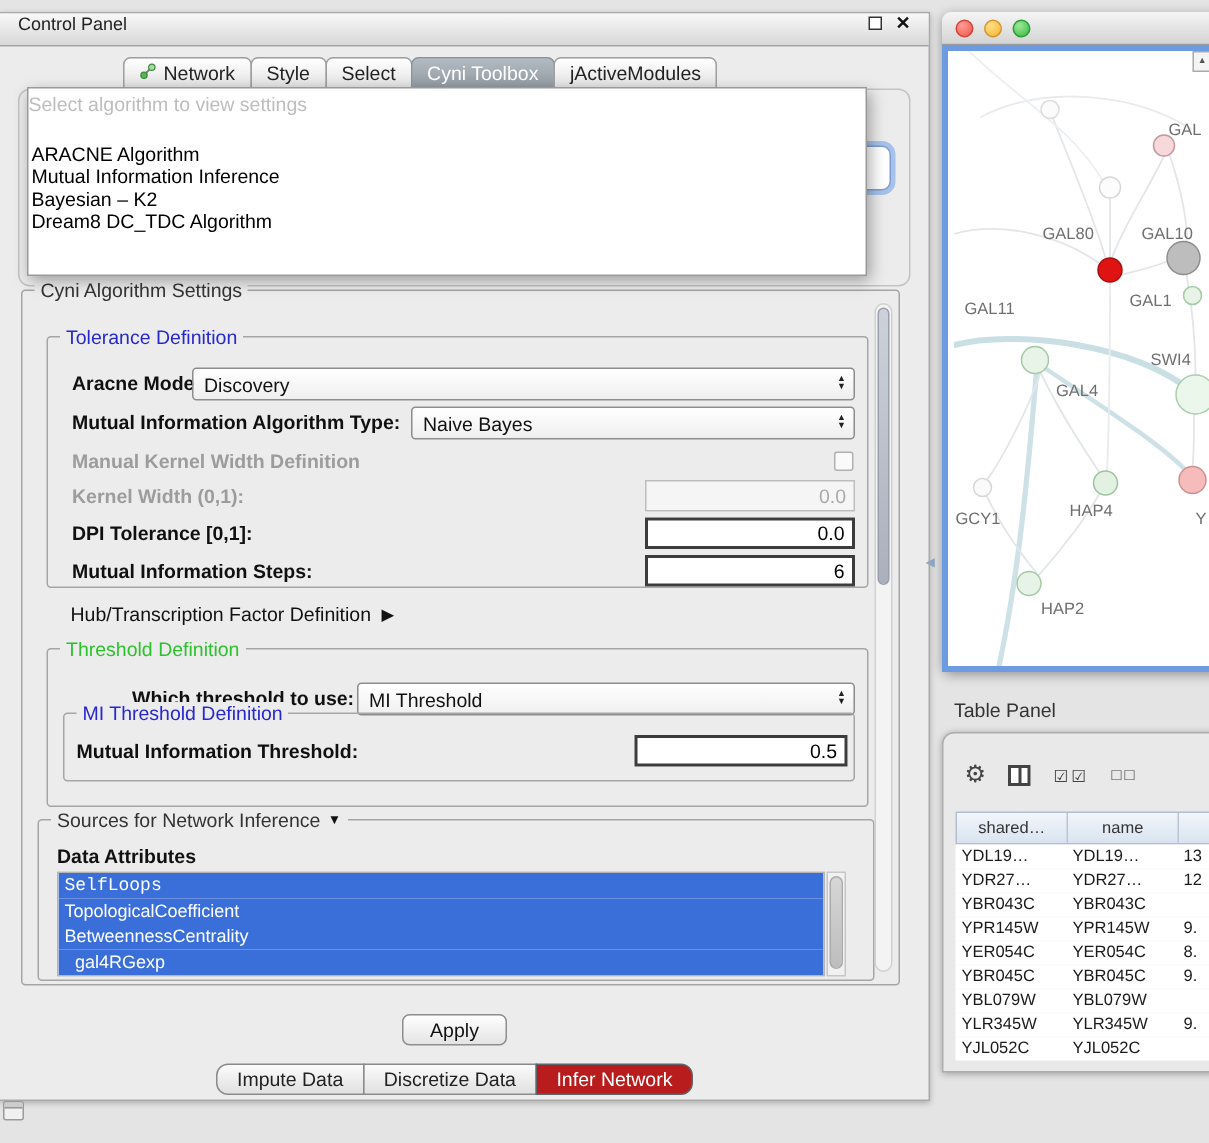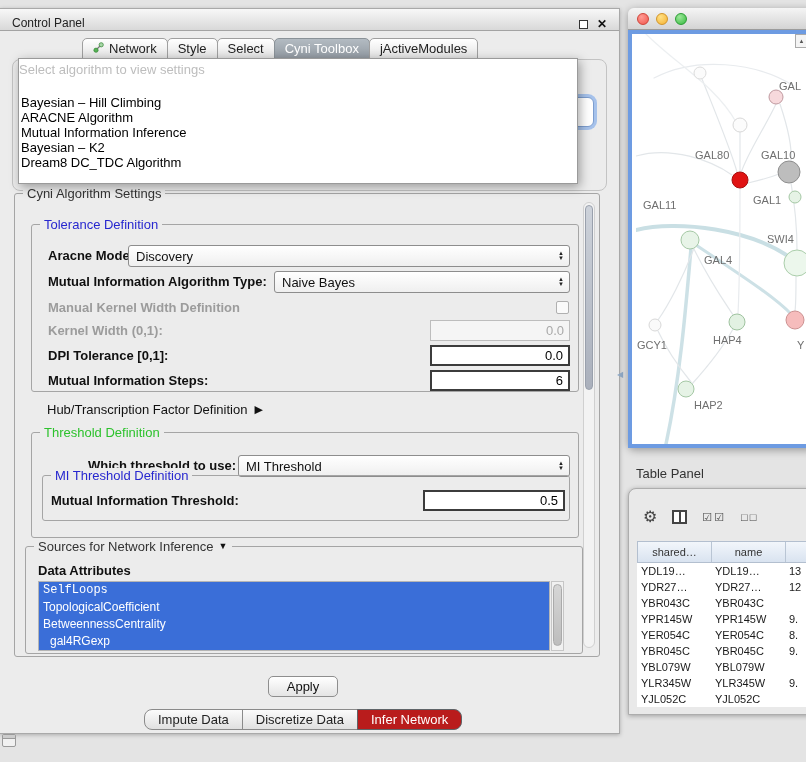--- a/index.html
+++ b/index.html
@@ -1,21 +1,21 @@
 <!DOCTYPE html>
 <html><head>
 <meta charset="utf-8">
 <style>
   *{margin:0;padding:0;box-sizing:border-box}
   body{font-family:"Liberation Sans",sans-serif;background:#d8d8d8}
   .desktop{position:relative;width:806px;height:762px;background:#e4e4e4;overflow:hidden;font-size:13px;color:#111}
 
   
   .cp{position:absolute;left:0;top:8px;width:620px;height:726px;background:#ececec;border:1px solid #a9a9a9;border-left:none;box-shadow:0 1px 4px rgba(0,0,0,.25)}
-  .cp-titlebar{position:absolute;left:0;top:0;right:0;height:22px;background:linear-gradient(#f8f8f8,#d8d8d8);border-bottom:1px solid #a3a3a3;display:flex;align-items:flex-end;padding:0 12px;font-size:12px;color:#222}
+  .cp-titlebar{position:absolute;left:0;top:0;right:0;height:22px;background:linear-gradient(#f8f8f8,#d8d8d8);border-bottom:1px solid #a3a3a3;display:flex;align-items:flex-start;padding:0 12px;font-size:12px;color:#222}
   .tb-icons{margin-left:auto;display:flex;gap:9px;align-items:center}
   .float-ic{width:9px;height:9px;border:1.5px solid #333;display:inline-block;background:#fff}
   .close-ic{font-size:12px;font-weight:bold;color:#111;line-height:1;cursor:default}
 
   .cp-tabs{position:absolute;left:82px;top:29px;display:flex;align-items:flex-end;height:21px;z-index:1}
   .cp-tab{height:21px;display:flex;align-items:center;gap:5px;padding:0 10px;background:linear-gradient(#ffffff,#e3e3e3);border:1px solid #9f9f9f;border-radius:5px 5px 0 0;margin-right:-1px;font-size:13px;color:#222;white-space:nowrap}
   .cp-tab.active{background:linear-gradient(#b3bbc2,#939ba3);color:#fff;border-color:#8a9298}
 
   .ghost-outline{position:absolute;left:12px;top:50px;width:595px;height:132px;border:1px solid #c3c3c3;border-radius:8px}
   .help-btn{position:absolute;left:556px;top:88px;width:38px;height:30px;background:#fff;border:1px solid #7d9ecf;border-radius:6px;box-shadow:0 0 0 3px rgba(110,160,235,.55);z-index:2}
@@ -146,21 +146,20 @@
           <span>jActiveModules</span>
         </div>
       </div>
 
     <div class="ghost-outline"></div>
     <button class="help-btn"></button>
 
     <div class="algo-popup">
       <div class="algo-ph">Select algorithm to view settings</div>
       <div id="algo-items">
-          <div class="algo-item">Bayesian – Hill Climbing</div>
           <div class="algo-item selected">ARACNE Algorithm</div>
           <div class="algo-item">Mutual Information Inference</div>
           <div class="algo-item">Bayesian – K2</div>
           <div class="algo-item">Dream8 DC_TDC Algorithm</div>
         </div>
     </div>
 
     <div class="fs settings-fs">
       <span class="legend">Cyni Algorithm Settings</span>
 

